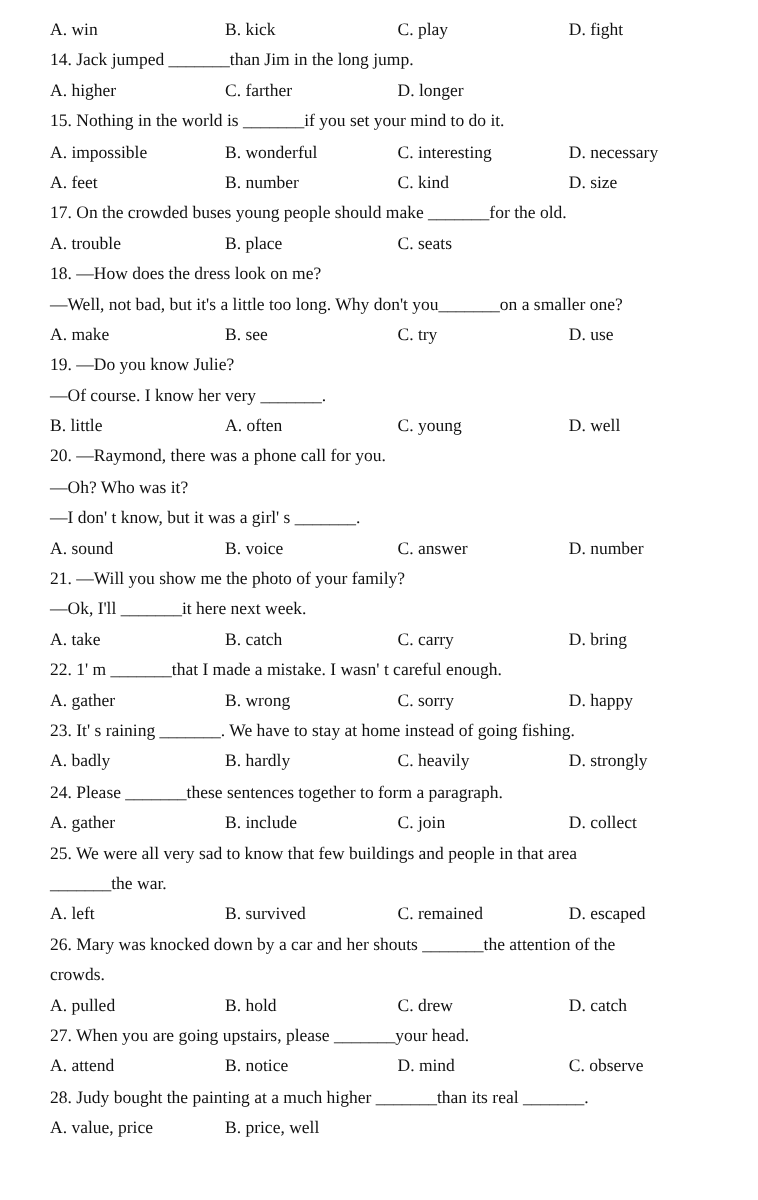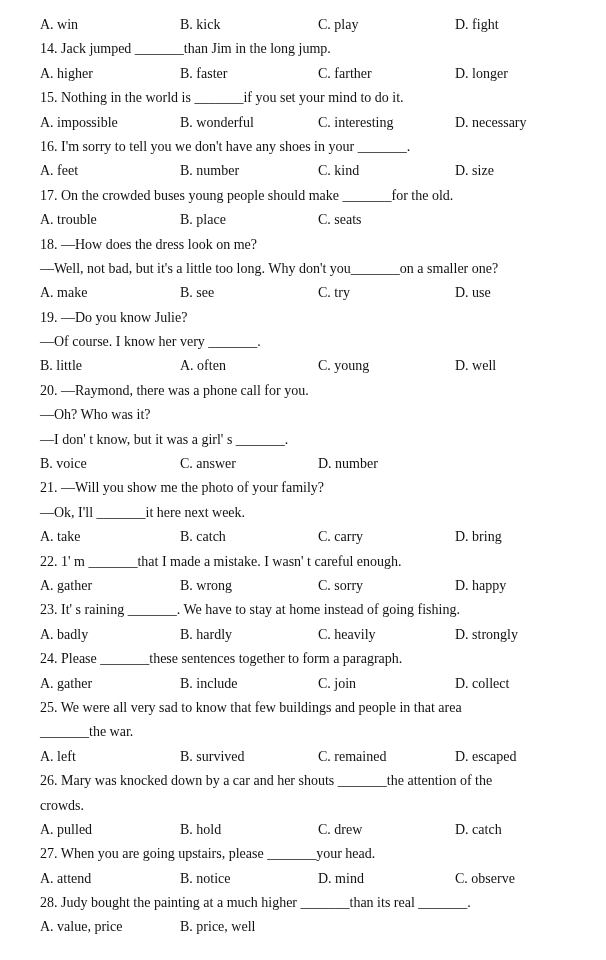--- a/index.html
+++ b/index.html
@@ -44,32 +44,30 @@
   <div id="quiz-content">
       <div class="line options-line">
     <span class="opt">A. win</span>
     <span class="opt">B. kick</span>
     <span class="opt">C. play</span>
     <span class="opt">D. fight</span>
   </div>
       <div class="line question-line">14. Jack jumped _______than Jim in the long jump.</div>
       <div class="line options-line">
     <span class="opt">A. higher</span>
-    <span class="opt">B. faster</span>
     <span class="opt">C. farther</span>
     <span class="opt">D. longer</span>
   </div>
       <div class="line question-line">15. Nothing in the world is _______if you set your mind to do it.</div>
       <div class="line options-line">
     <span class="opt">A. impossible</span>
     <span class="opt">B. wonderful</span>
     <span class="opt">C. interesting</span>
     <span class="opt">D. necessary</span>
   </div>
-      <div class="line question-line">16. I'm sorry to tell you we don't have any shoes in your _______.</div>
       <div class="line options-line">
     <span class="opt">A. feet</span>
     <span class="opt">B. number</span>
     <span class="opt">C. kind</span>
     <span class="opt">D. size</span>
   </div>
       <div class="line question-line">17. On the crowded buses young people should make _______for the old.</div>
       <div class="line options-line">
     <span class="opt">A. trouble</span>
     <span class="opt">B. place</span>
@@ -88,20 +86,21 @@
       <div class="line options-line">
     <span class="opt">B. little</span>
     <span class="opt">A. often</span>
     <span class="opt">C. young</span>
     <span class="opt">D. well</span>
   </div>
       <div class="line question-line">20. —Raymond, there was a phone call for you.</div>
       <div class="line question-line">—Oh? Who was it?</div>
       <div class="line question-line">—I don' t know, but it was a girl' s _______.</div>
       <div class="line options-line">
+    <span class="opt">A. sound</span>
     <span class="opt">B. voice</span>
     <span class="opt">C. answer</span>
     <span class="opt">D. number</span>
   </div>
       <div class="line question-line">21. —Will you show me the photo of your family?</div>
       <div class="line question-line">—Ok, I'll _______it here next week.</div>
       <div class="line options-line">
     <span class="opt">A. take</span>
     <span class="opt">B. catch</span>
     <span class="opt">C. carry</span>

